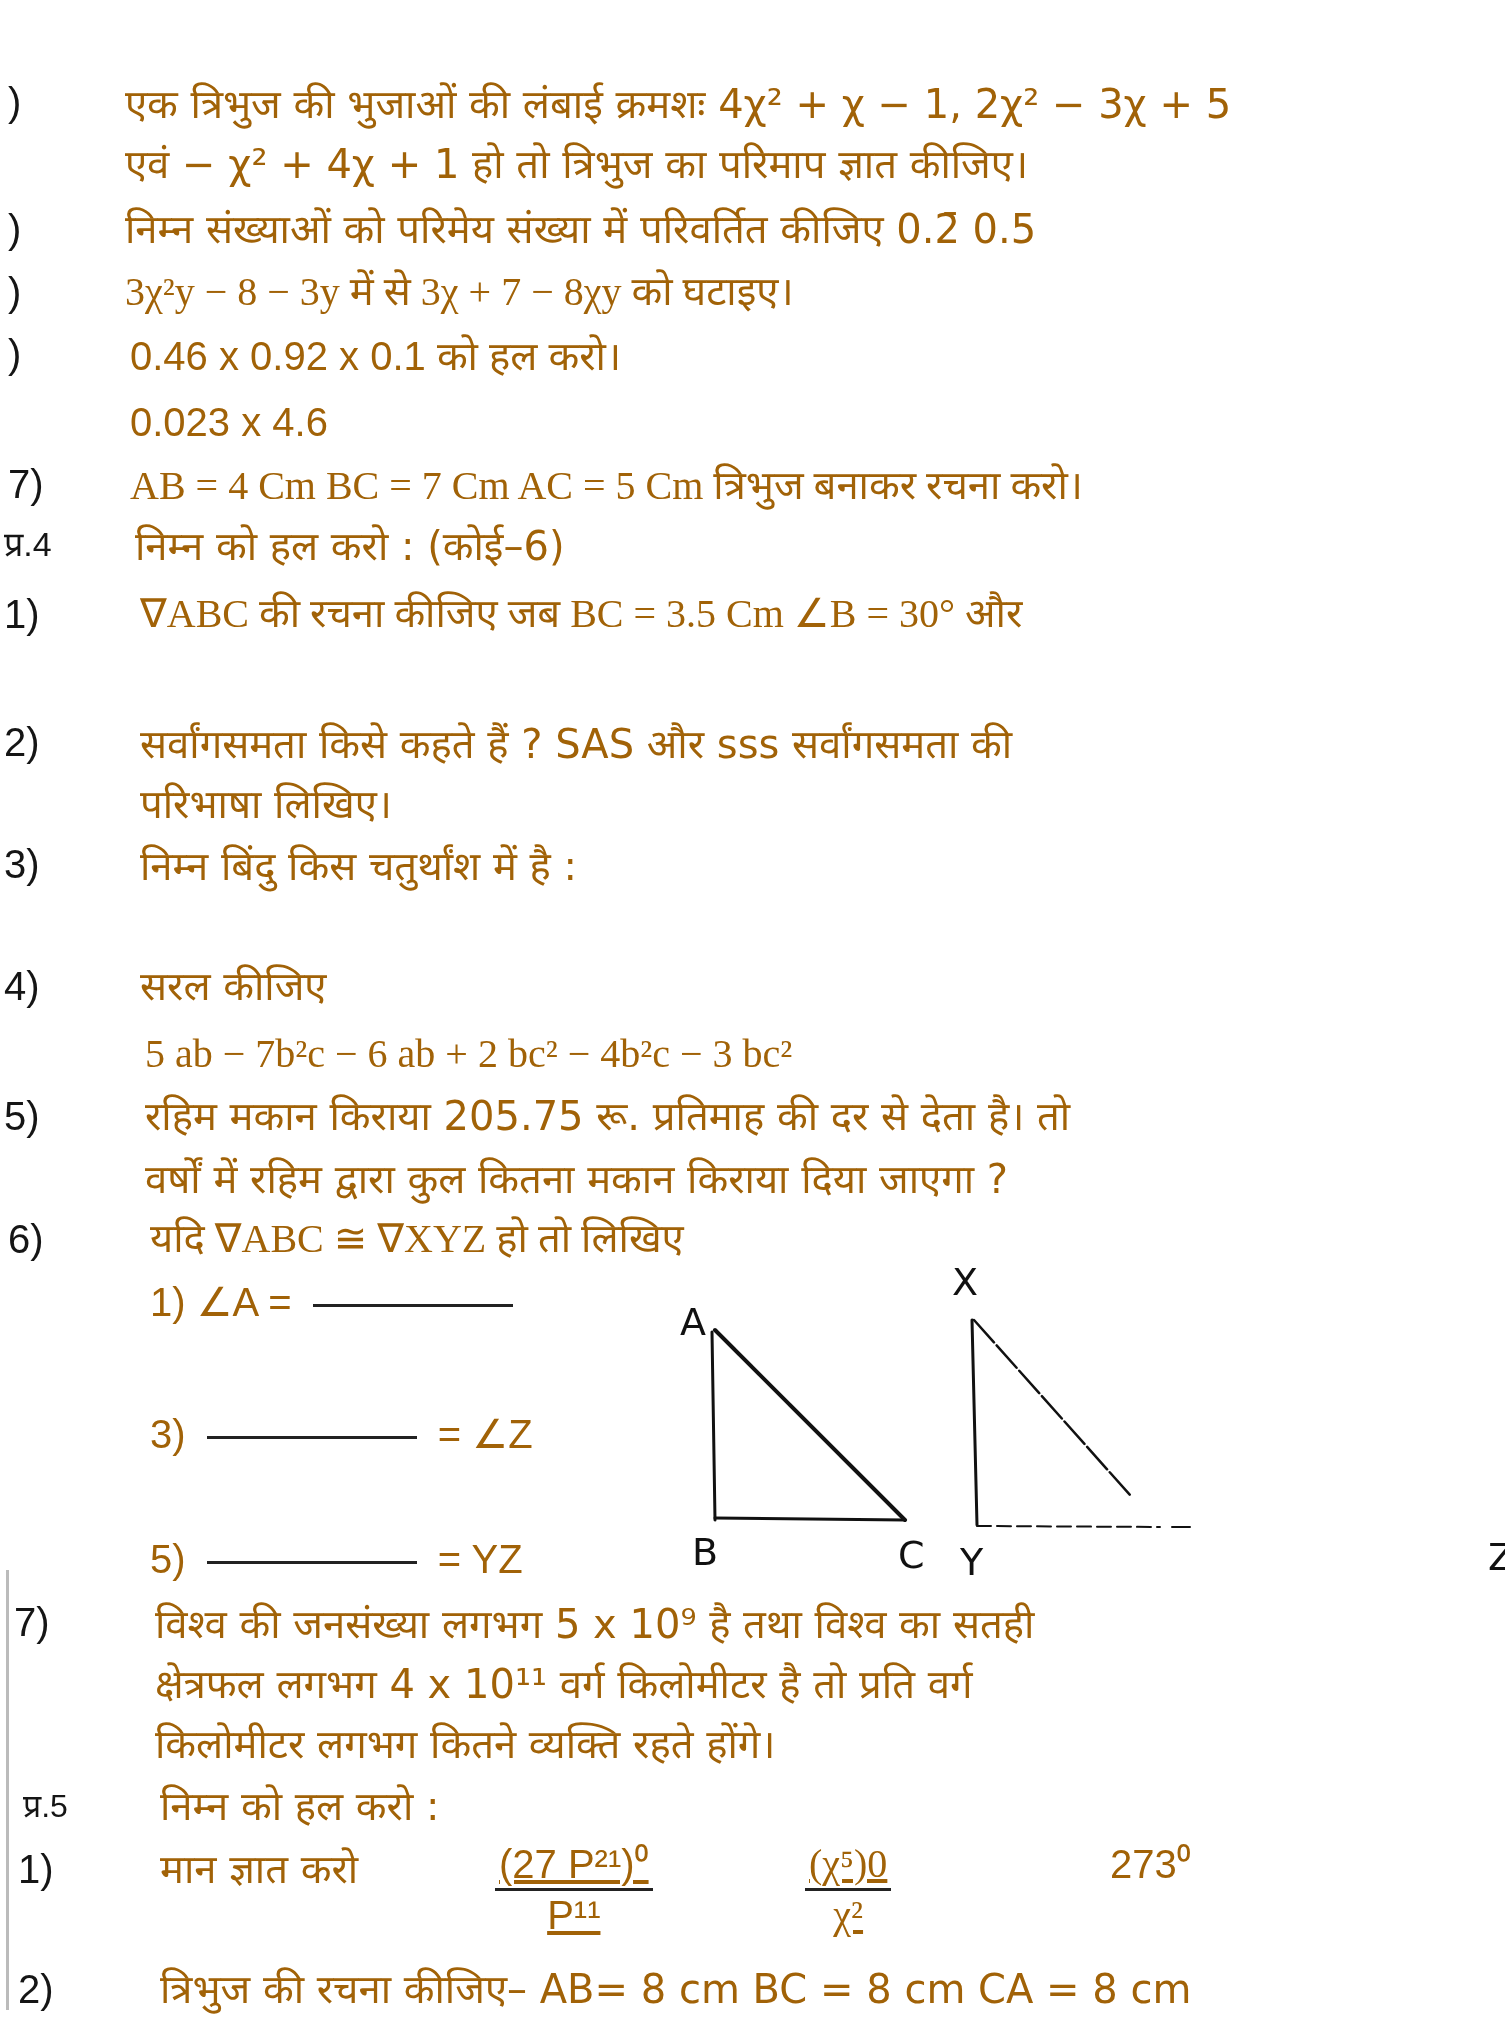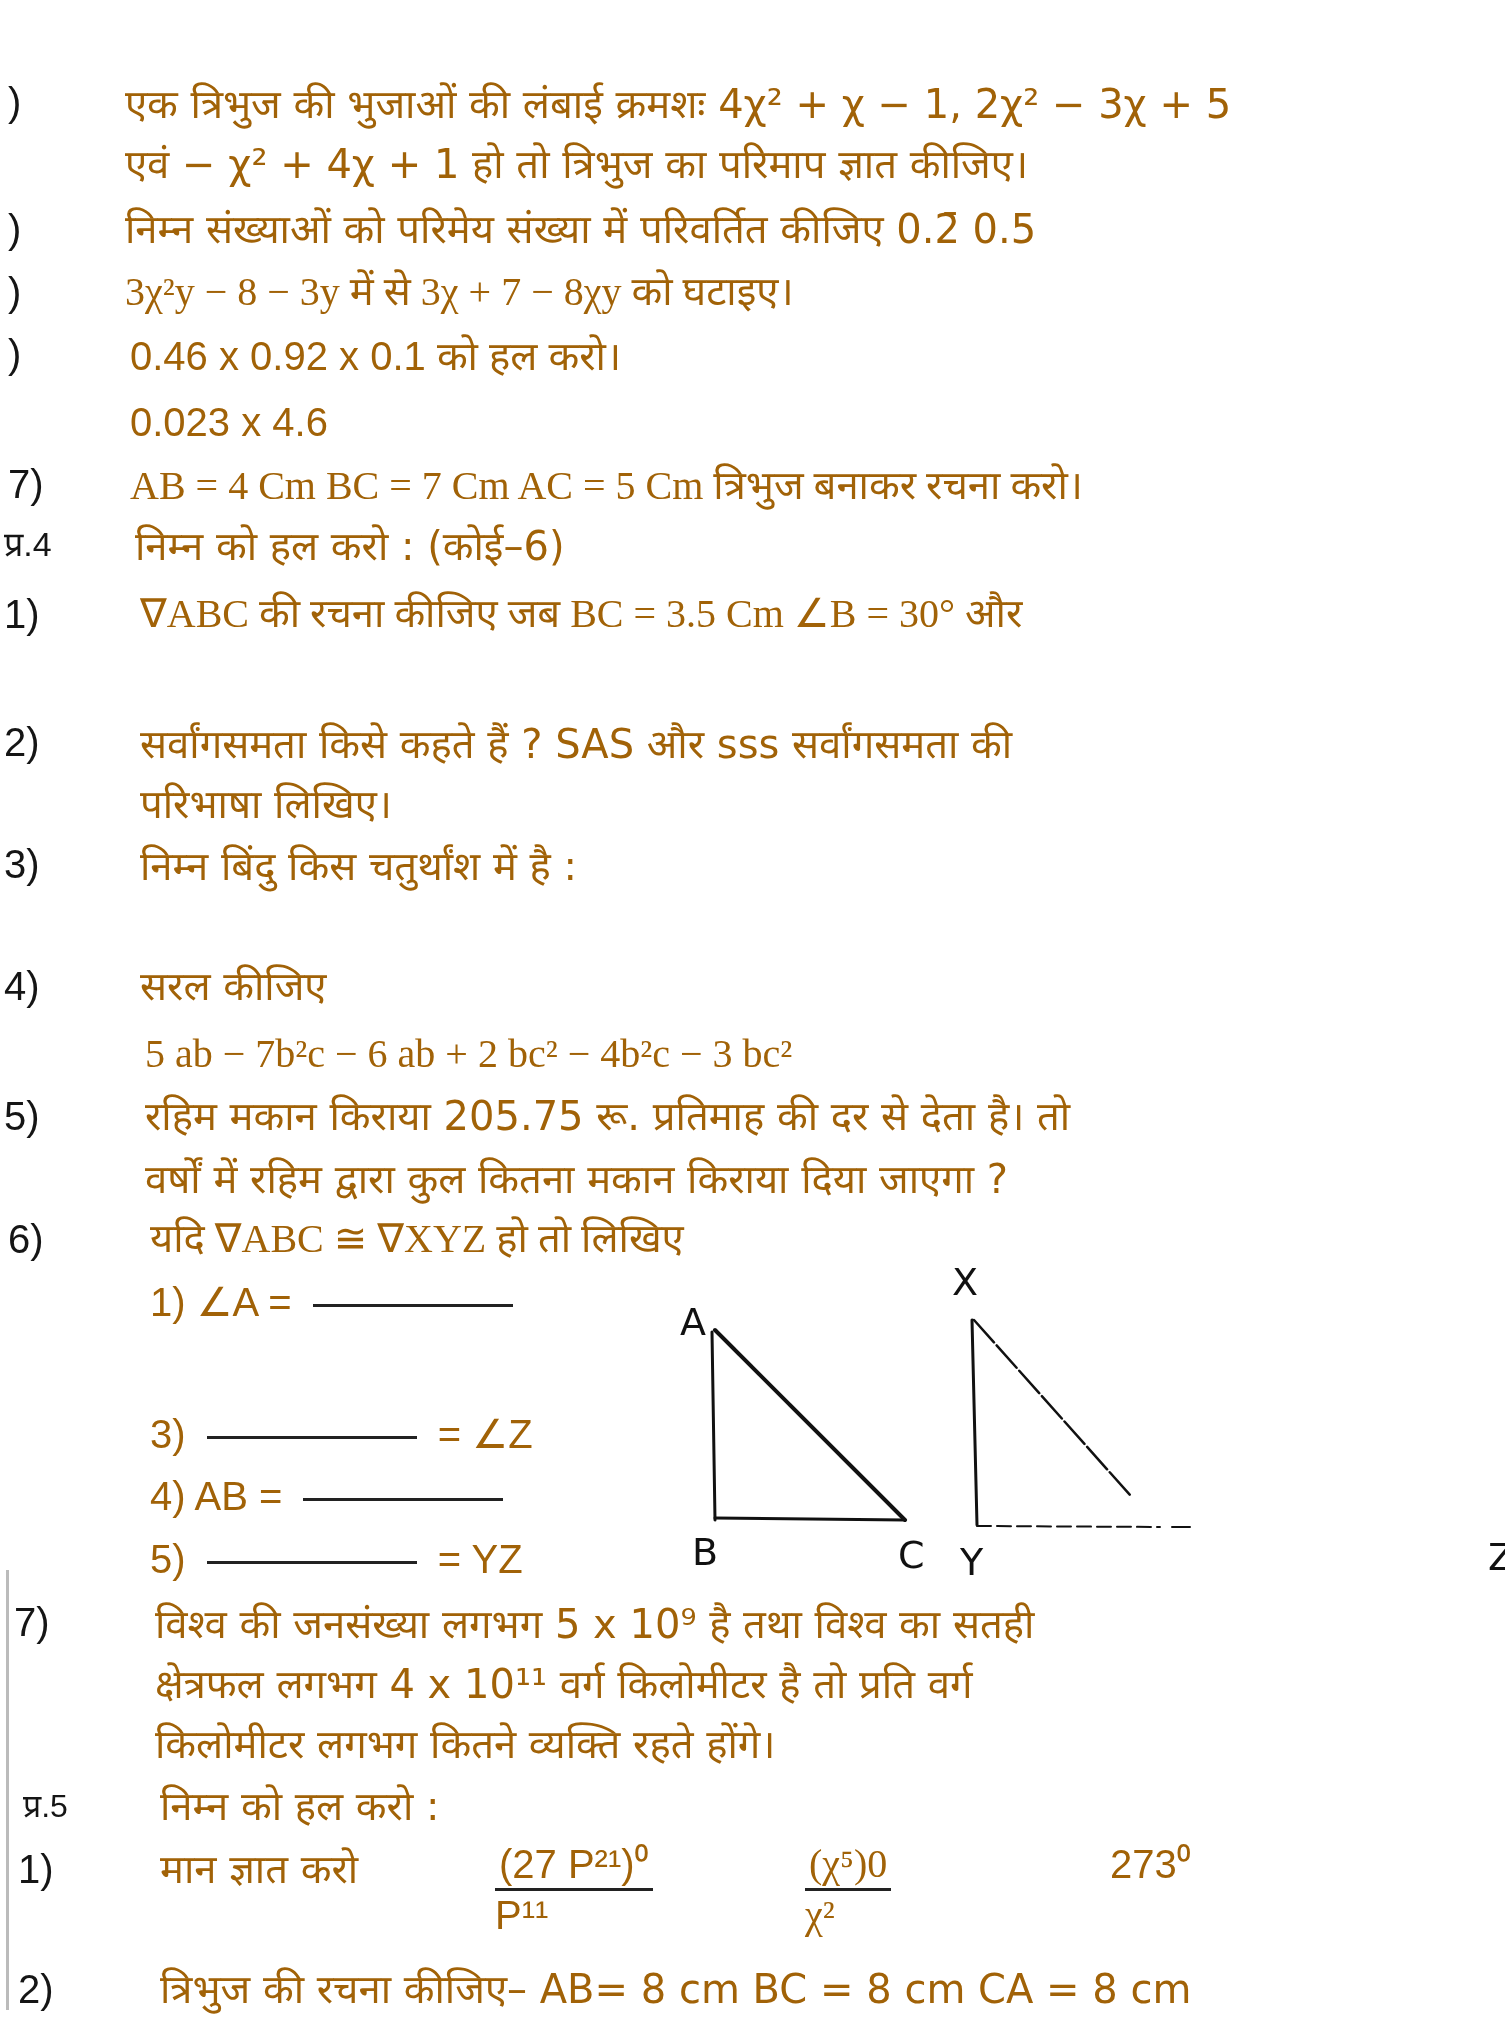--- a/index.html
+++ b/index.html
@@ -13,21 +13,21 @@
     color:#a16207;
   }
   .num {
     position:absolute; font-size:40px; line-height:48px; color:#151515;
     font-family:"Liberation Sans", sans-serif;
   }
   .serif { font-family:"Liberation Serif", serif; }
   .sans { font-family:"Liberation Sans", sans-serif; }
   .blank { display:inline-block; border-bottom:3px solid #222; width:200px; height:0; vertical-align:middle; margin:0 10px; }
   .left-rule { position:absolute; left:6px; top:1570px; width:3px; height:440px; background:#bbb; }
-  .frac { display:inline-block; text-align:left; vertical-align:top; position:relative; }
+  .frac { display:inline-block; text-align:center; vertical-align:top; position:relative;text-decoration:underline; }
   .frac .top { display:block; border-bottom:3px solid #222; padding:0 4px; }
   .frac .bot { display:block; }
   svg.diagram { position:absolute; left:660px; top:1250px; }
 </style>
 </head>
 <body>
 
 <div class="page">
 
   <span class="num" style="left:8px;top:78px">)</span>
@@ -74,25 +74,20 @@
   <div class="line sans" style="left:150px;top:1278px">
     <span>1)</span>
     <span>∠A =</span>
     <span class="blank"></span>
   </div>
   <div class="line sans" style="left:150px;top:1410px">
     <span>3)</span>
     <span class="blank" style="width:210px"></span>
     <span>= ∠Z</span>
   </div>
-  <div class="line sans" style="left:150px;top:1472px">
-    <span>4)</span>
-    <span>AB =</span>
-    <span class="blank"></span>
-  </div>
   <div class="line sans" style="left:150px;top:1535px">
     <span>5)</span>
     <span class="blank" style="width:210px"></span>
     <span>= YZ</span>
   </div>
 
   <svg class="diagram" width="845" height="360" viewBox="0 0 845 360">
     <g stroke="#111" fill="none" stroke-linecap="round">
       <line x1="52" y1="82" x2="55" y2="270" stroke-width="3"></line>
       <line x1="55" y1="268" x2="245" y2="270" stroke-width="3"></line>

